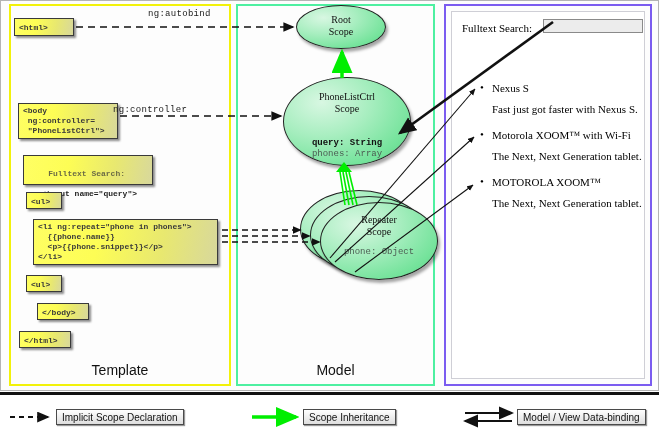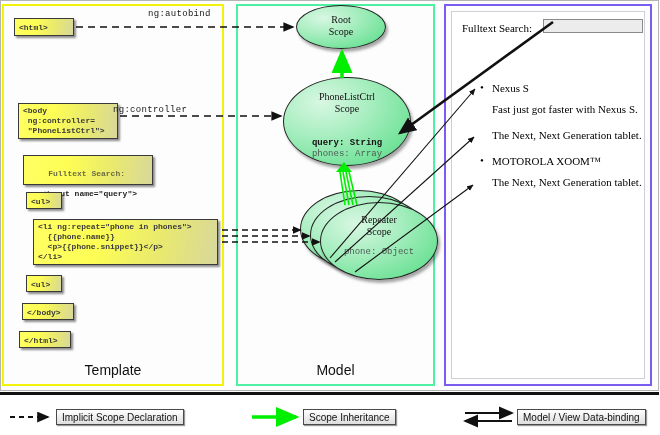--- a/index.html
+++ b/index.html
@@ -2,21 +2,21 @@
 <html><head>
 <meta charset="utf-8">
 <style>
   html,body{margin:0;padding:0;background:#fff;}
   body{width:660px;height:435px;overflow:hidden;font-family:"Liberation Sans",sans-serif;}
   #root{position:relative;width:660px;height:435px;background:#ffffff;}
 
   .outer-frame{position:absolute;left:0;top:0;width:659px;height:391px;border:1px solid #b4b4b4;box-sizing:border-box;background:#fdfdfd;}
 
   .panel{position:absolute;box-sizing:border-box;background:#fdfdfd;}
-  .panel-template{left:2px;top:4px;width:222px;height:382px;border:2px solid #f2f20a;}
+  .panel-template{left:9px;top:4px;width:222px;height:382px;border:2px solid #f2f20a;}
   .panel-model{left:236px;top:4px;width:199px;height:382px;border:2px solid #4ef0a1;}
   .panel-view{left:444px;top:4px;width:208px;height:382px;border:2px solid #7b5cf0;}
 
   .panel-label{position:absolute;bottom:6px;left:0;width:100%;text-align:center;
      font-size:14px;color:#111;font-family:"Liberation Sans",sans-serif;}
 
   
   .codebox{position:absolute;box-sizing:border-box;
      border:1px solid #3a3a3a;
      background:linear-gradient(100deg,#ffff63 0%,#fdfd55 35%,#e8e870 70%,#d8d89c 100%);
@@ -85,21 +85,21 @@
 
   <div class="codebox" style="left:26px;top:192px;width:36px;height:17px;line-height:13px;">&lt;ul&gt;</div>
 
   <div class="codebox" style="left:33px;top:219px;width:185px;height:46px;">&lt;li ng:repeat="phone in phones"&gt;
   {{phone.name}}
   &lt;p&gt;{{phone.snippet}}&lt;/p&gt;
 &lt;/li&gt;</div>
 
   <div class="codebox" style="left:26px;top:275px;width:36px;height:17px;line-height:13px;">&lt;ul&gt;</div>
 
-  <div class="codebox" style="left:22px;top:303px;width:52px;height:17px;line-height:13px;">&lt;/body&gt;</div>
+  <div class="codebox" style="left:37px;top:303px;width:52px;height:17px;line-height:13px;">&lt;/body&gt;</div>
 
   <div class="codebox" style="left:19px;top:331px;width:52px;height:17px;line-height:13px;">&lt;/html&gt;</div>
 
   <div class="lbl-dash" style="left:148px;top:9px;">ng:autobind</div>
   <div class="lbl-dash" style="left:113px;top:105px;">ng:controller</div>
   <div class="lbl-dash" style="left:239px;top:218px;">ng:repeat</div>
 
   <div class="panel panel-model">
     <div class="panel-label">Model</div>
   </div>
@@ -141,20 +141,21 @@
   <div class="view-inner">
     <div class="fulltext-row">Fulltext Search:</div>
     <div class="fake-input"></div>
 
     <div class="view-list">
       <div class="vl-item">
         <div class="vl-name">Nexus S</div>
         <div class="vl-snip">Fast just got faster with Nexus S.</div>
       </div>
       <div class="vl-item">
+        <div class="vl-name">Motorola XOOM™  with Wi-Fi</div>
         <div class="vl-snip">The Next, Next Generation tablet.</div>
       </div>
       <div class="vl-item">
         <div class="vl-name">MOTOROLA XOOM™</div>
         <div class="vl-snip">The Next, Next Generation tablet.</div>
       </div>
     </div>
   </div>
 
   <svg class="overlay" viewBox="0 0 660 435">

